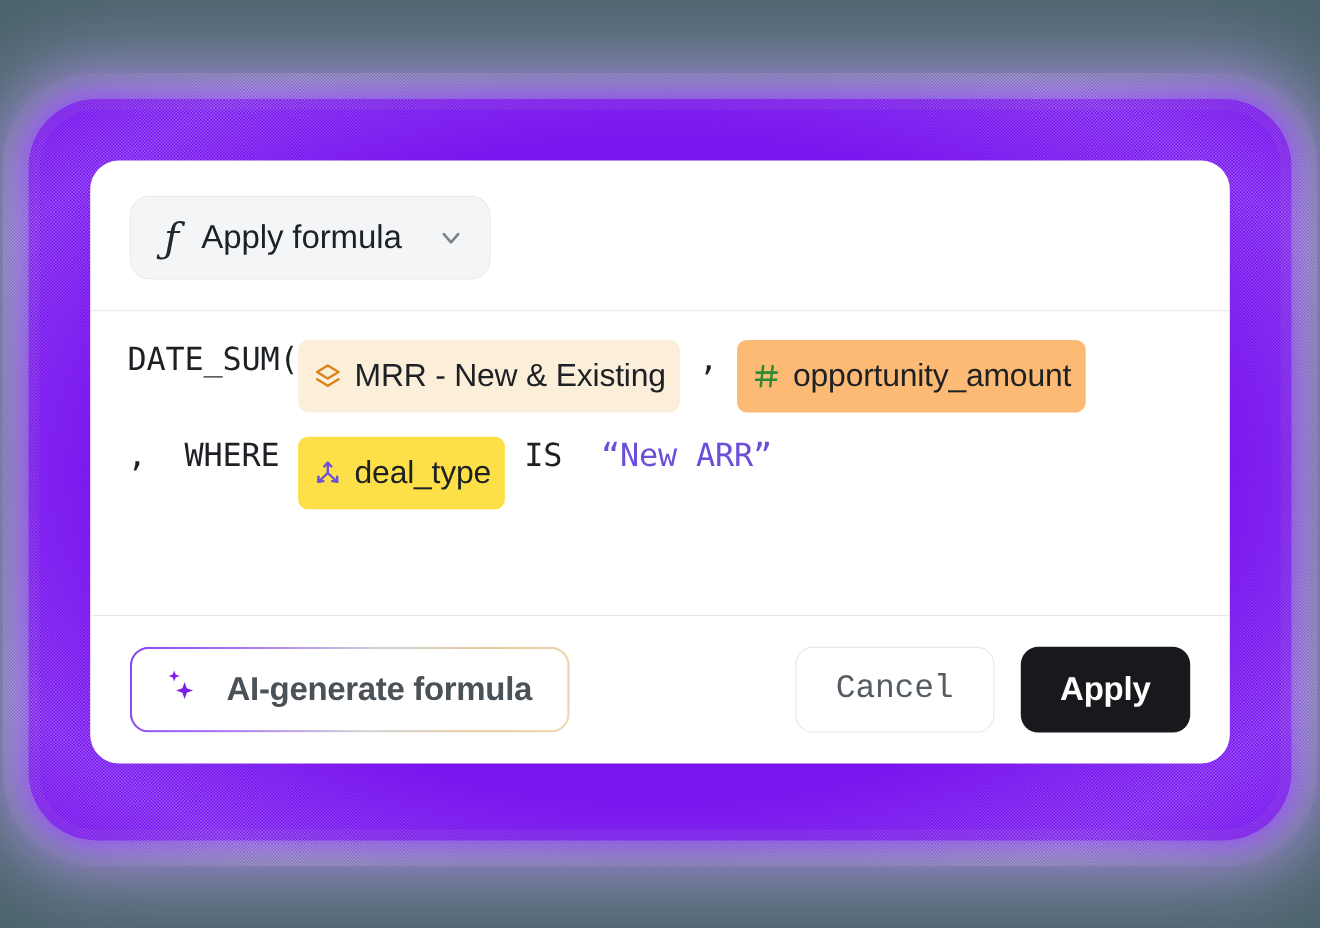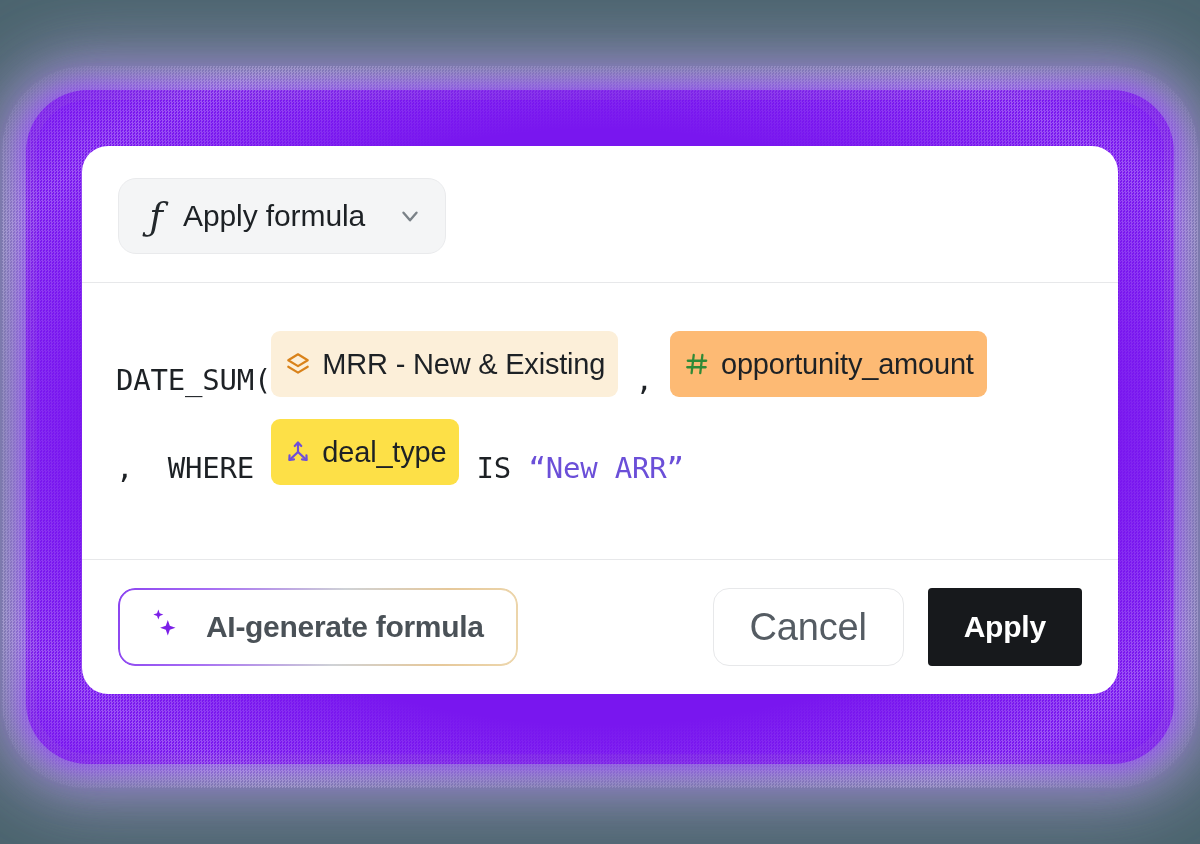--- a/index.html
+++ b/index.html
@@ -105,33 +105,34 @@
 
   
   .formula-body {
     flex: 1;
     box-sizing: border-box;
     padding: 26px 34px 0 34px;
     border-bottom: 1px solid #e7e8ea;
   }
   .formula-line {
     display: flex;
-    align-items: flex-end;
+    align-items: flex-start;
     flex-wrap: nowrap;
     height: 88px;
   }
   .mono {
     font-family: "DejaVu Sans Mono", monospace;
     font-size: 29px;
     color: #1d2125;
     white-space: pre;
     letter-spacing: -0.2px;
   }
   .mono.str {
     color: #6b4fd8;
+    margin-left: 18px;
   }
   .token {
     display: inline-flex;
     align-items: center;
     gap: 10px;
     height: 66px;
     box-sizing: border-box;
     padding: 0 13px;
     border-radius: 9px;
     font-size: 29px;
@@ -199,32 +200,33 @@
     align-items: center;
     gap: 24px;
   }
   .btn-cancel {
     height: 78px;
     box-sizing: border-box;
     padding: 0 36px;
     border-radius: 16px;
     background: #ffffff;
     border: 1px solid #e7e8ea;
-    font-size: 38px;
+    font-size: 30px;
     color: #555c63;
     letter-spacing: -0.2px;
     display: inline-flex;
     align-items: center;
     cursor: pointer;
+    font-family: Liberation Mono, monospace;
   }
   .btn-apply {
     height: 78px;
     box-sizing: border-box;
     padding: 0 36px;
-    border-radius: 4px;
+    border-radius: 16px;
     background: #17191c;
     border: none;
     font-size: 30px;
     font-weight: bold;
     color: #ffffff;
     letter-spacing: -0.2px;
     display: inline-flex;
     align-items: center;
     cursor: pointer;
   }

